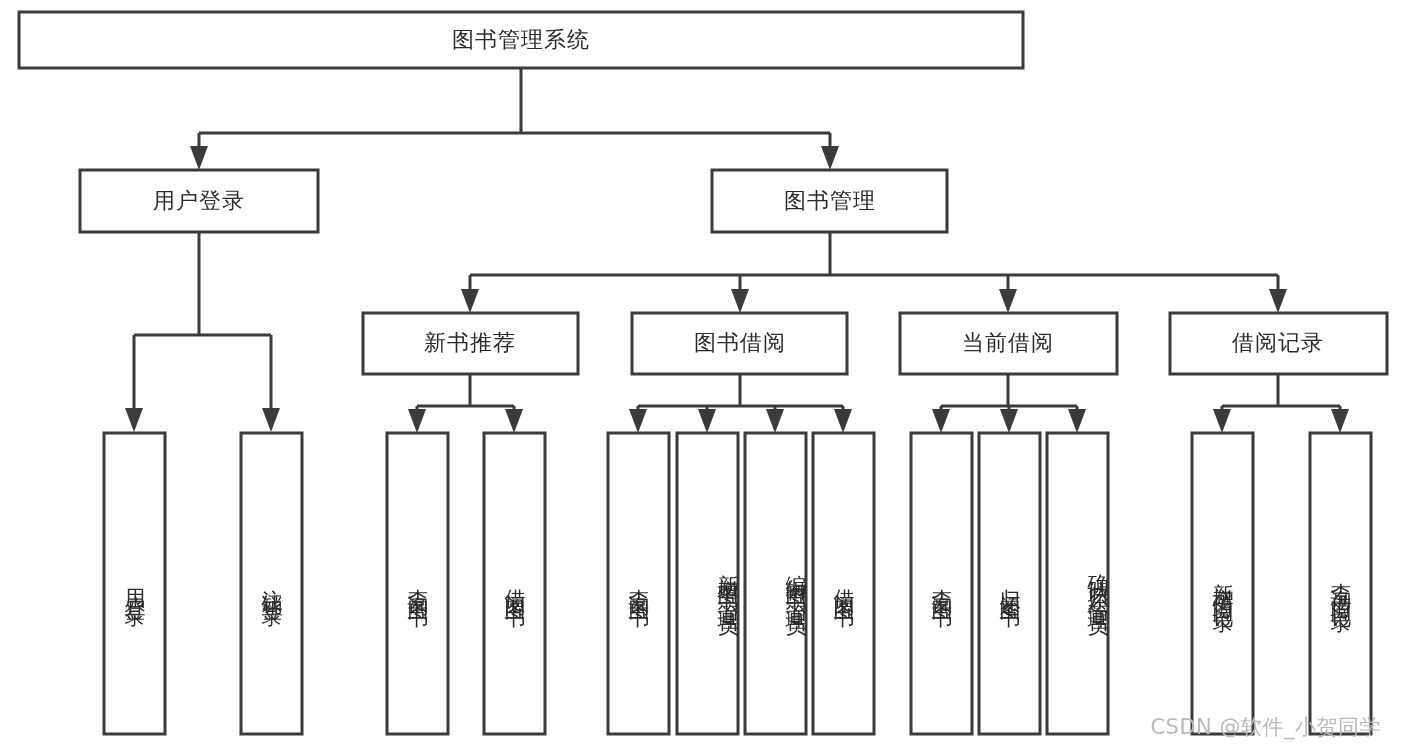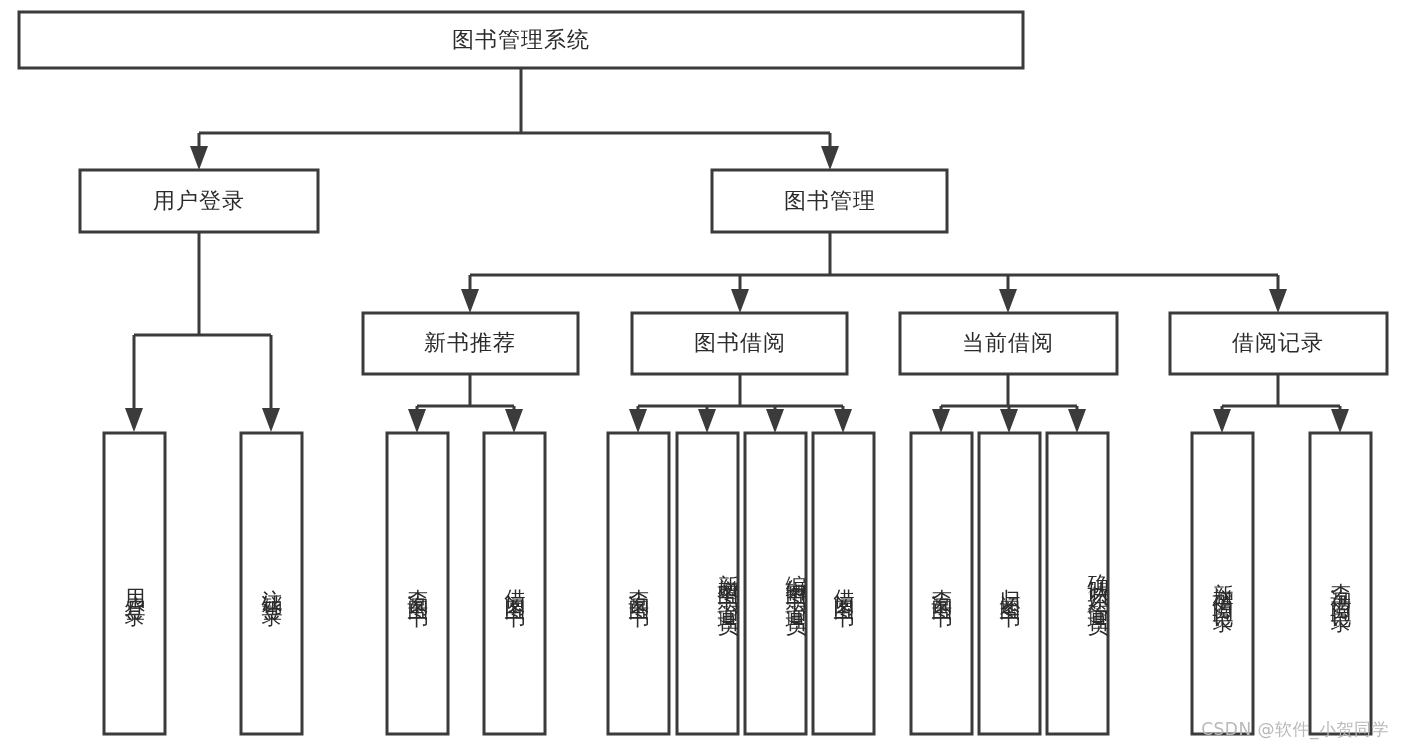--- a/index.html
+++ b/index.html
@@ -36,23 +36,23 @@
     writing-mode:vertical-rl;
     text-orientation:upright;
     font-family:"DejaVu Sans","Liberation Sans",sans-serif;
     font-size:21px;color:#2b2b2b;
     line-height:1;
     letter-spacing:6px;
     white-space:nowrap;
     pointer-events:none;
   }
   .watermark{
-    position:absolute;right:16px;bottom:6px;
-    font-family:"DejaVu Sans","Liberation Sans",sans-serif;
-    font-size:17px;color:#b9b9b9;
+    position:absolute;right:24px;bottom:6px;
+    font-family:"DejaVu Sans","Liberation Sans",sans-serif;
+    font-size:21px;color:#b9b9b9;
     white-space:nowrap;
     letter-spacing:0.5px;
   }
 </style>
 </head>
 <body>
 
 <svg id="diagram" xmlns="http://www.w3.org/2000/svg" viewBox="0 0 1405 747">
 
   <defs>

